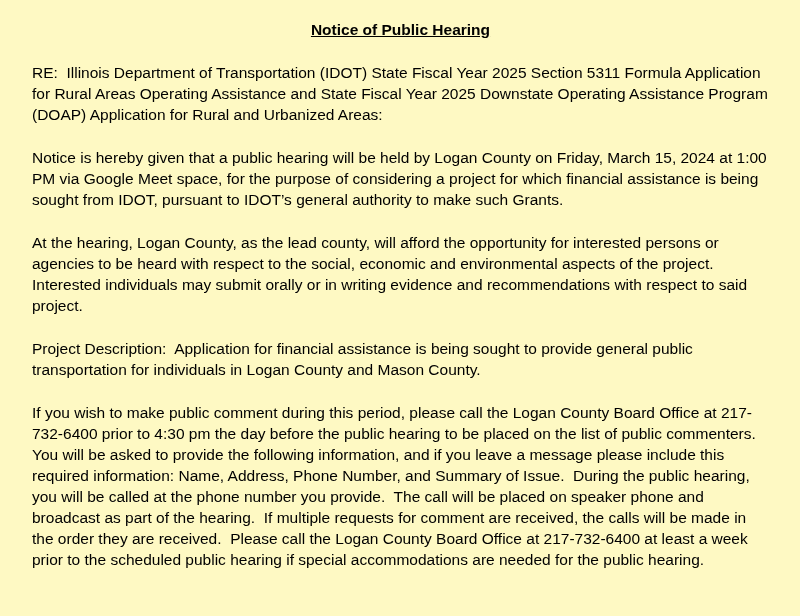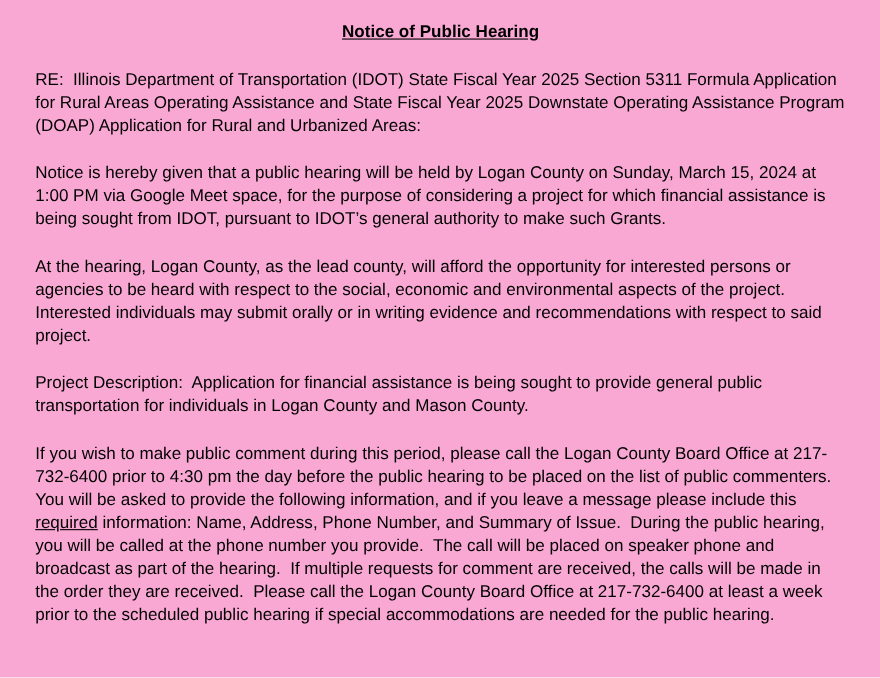--- a/index.html
+++ b/index.html
@@ -4,52 +4,51 @@
 <style>
   html, body {
     margin: 0;
     padding: 0;
     background: #ffffff;
   }
   .page {
     width: 800px;
     height: 616px;
     box-sizing: border-box;
-    background: #f9a8d4;
+    background: #fef9c3;
     color: #000000;
     font-family: "Liberation Sans", "DejaVu Sans", sans-serif;
     font-size: 15.5px;
     line-height: 21px;
     padding: 19px 31px 0 32px;
     overflow: hidden;
   }
   .doc-title {
     text-align: center;
     font-weight: bold;
     text-decoration: underline;
     margin: 0;
   }
   .para {
     margin: 22px 0 0 0;
     white-space: pre-wrap;
   }
   .underlined-word {
-    text-decoration: underline;
   }
 </style>
 </head>
 <body>
 
 <div class="page">
 
   <div class="doc-title">Notice of Public Hearing</div>
 
   <p class="para">RE:  Illinois Department of Transportation (IDOT) State Fiscal Year 2025 Section 5311 Formula Application for Rural Areas Operating Assistance and State Fiscal Year 2025 Downstate Operating Assistance Program (DOAP) Application for Rural and Urbanized Areas:</p>
 
-  <p class="para">Notice is hereby given that a public hearing will be held by Logan County on Sunday, March 15, 2024 at 1:00 PM via Google Meet space, for the purpose of considering a project for which financial assistance is being sought from IDOT, pursuant to IDOT’s general authority to make such Grants.</p>
+  <p class="para">Notice is hereby given that a public hearing will be held by Logan County on Friday, March 15, 2024 at 1:00 PM via Google Meet space, for the purpose of considering a project for which financial assistance is being sought from IDOT, pursuant to IDOT’s general authority to make such Grants.</p>
 
   <p class="para">At the hearing, Logan County, as the lead county, will afford the opportunity for interested persons or agencies to be heard with respect to the social, economic and environmental aspects of the project.  Interested individuals may submit orally or in writing evidence and recommendations with respect to said project.</p>
 
   <p class="para">Project Description:  Application for financial assistance is being sought to provide general public transportation for individuals in Logan County and Mason County.</p>
 
   <p class="para"><span>If you wish to make public comment during this period, please call the Logan County Board Office at 217-732-6400 prior to 4:30 pm the day before the public hearing to be placed on the list of public commenters.  You will be asked to provide the following information, and if you leave a message please include this </span><span class="underlined-word">required</span><span> information: Name, Address, Phone Number, and Summary of Issue.  During the public hearing, you will be called at the phone number you provide.  The call will be placed on speaker phone and broadcast as part of the hearing.  If multiple requests for comment are received, the calls will be made in the order they are received.  Please call the Logan County Board Office at 217-732-6400 at least a week prior to the scheduled public hearing if special accommodations are needed for the public hearing.</span></p>
 
 </div>
 
 </body></html>

